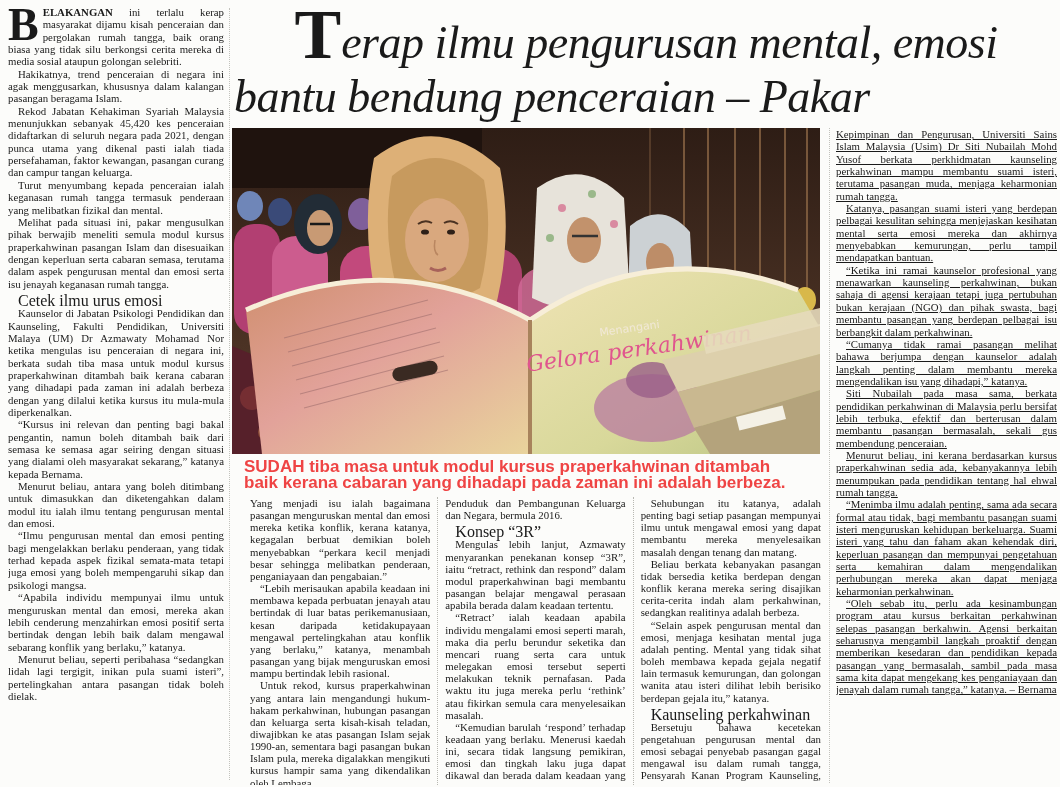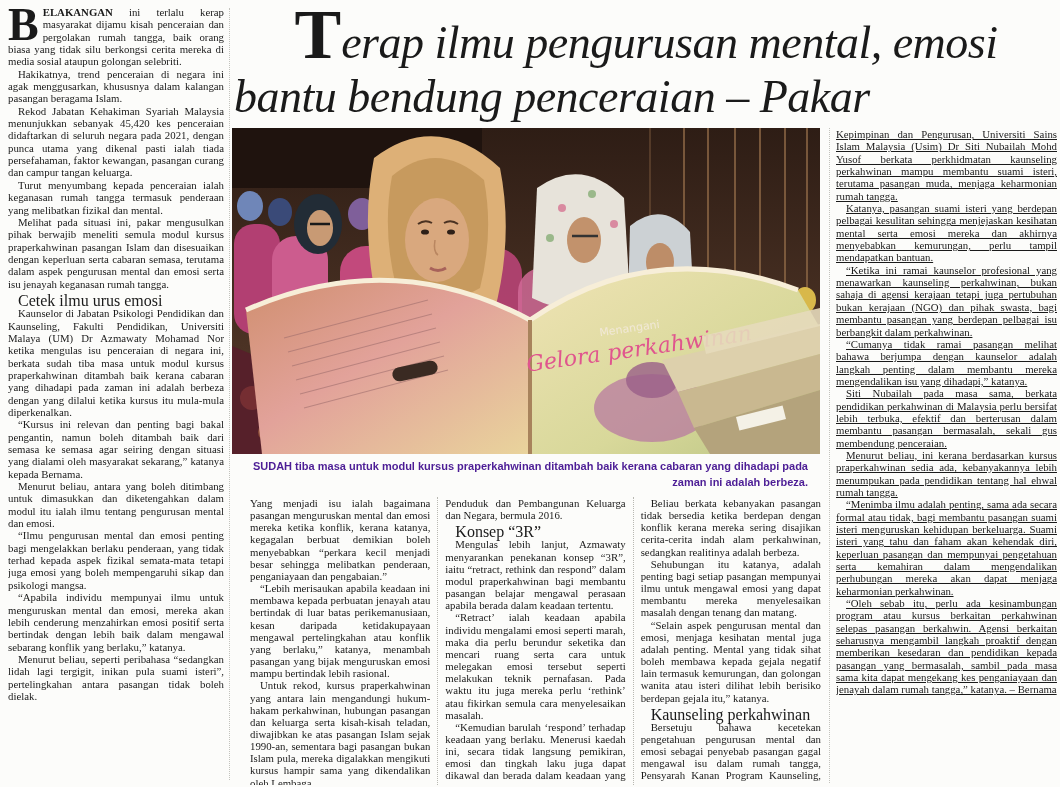--- a/index.html
+++ b/index.html
@@ -23,21 +23,21 @@
             font-family:"Liberation Serif",serif;}
   .hl-row1{display:flex;justify-content:center;align-items:flex-start;}
   .hl-drop{font-size:70px;font-weight:bold;font-style:normal;line-height:58px;margin-top:6px;}
   .hl-l1{font-style:italic;font-size:46px;line-height:56px;margin-top:15px;letter-spacing:-.5px;}
   .hl-l2{font-style:italic;font-size:46px;line-height:52px;letter-spacing:-.5px;}
   
   #photo{position:absolute;left:232px;top:128px;width:588px;height:326px;background:#3d2a20;}
   #photo svg{display:block;}
   #caption{position:absolute;left:244px;top:459px;width:564px;
            font-family:"Liberation Sans","DejaVu Sans",sans-serif;
-           font-weight:bold;font-size:11px;line-height:15.5px;text-align:right;color:#4c1d95;}
+           font-weight:bold;font-size:17px;line-height:15.5px;text-align:left;color:#ef4444;}
   
   .vrule{position:absolute;width:0;border-left:1px dotted #c2c2bc;}
   #vr1{left:229px;top:8px;height:772px;}
   #vr2{left:829px;top:128px;height:655px;}
 </style>
 </head>
 <body>
 
 <div id="page">
 
@@ -198,22 +198,22 @@
       <p class="p">Untuk rekod, kursus praperkahwinan yang antara lain mengandungi hukum-hakam perkahwinan, hubungan pasangan dan keluarga serta kisah-kisah teladan, diwajibkan ke atas pasangan Islam sejak 1990-an, sementara bagi pasangan bukan Islam pula, mereka digalakkan mengikuti kursus hampir sama yang dikendalikan oleh Lembaga</p>
     </div>
     <div class="lowercol">
       <p class="p flush">Penduduk dan Pembangunan Keluarga dan Negara, bermula 2016.</p>
       <p class="subhead">Konsep “3R”</p>
       <p class="p">Mengulas lebih lanjut, Azmawaty menyarankan penekanan konsep “3R”, iaitu “retract, rethink dan respond” dalam modul praperkahwinan bagi membantu pasangan belajar mengawal perasaan apabila berada dalam keadaan tertentu.</p>
       <p class="p">“Retract’ ialah keadaan apabila individu mengalami emosi seperti marah, maka dia perlu berundur seketika dan mencari ruang serta cara untuk melegakan emosi tersebut seperti melakukan teknik pernafasan. Pada waktu itu juga mereka perlu ‘rethink’ atau fikirkan semula cara menyelesaikan masalah.</p>
       <p class="p">“Kemudian barulah ‘respond’ terhadap keadaan yang berlaku. Menerusi kaedah ini, secara tidak langsung pemikiran, emosi dan tingkah laku juga dapat dikawal dan berada dalam keadaan yang baik,” jelasnya.</p>
     </div>
     <div class="lowercol">
+      <p class="p">Sehubungan itu katanya, adalah penting bagi setiap pasangan mempunyai ilmu untuk mengawal emosi yang dapat membantu mereka menyelesaikan masalah dengan tenang dan matang.</p>
       <p class="p">Beliau berkata kebanyakan pasangan tidak bersedia ketika berdepan dengan konflik kerana mereka sering disajikan cerita-cerita indah alam perkahwinan, sedangkan realitinya adalah berbeza.</p>
-      <p class="p">Sehubungan itu katanya, adalah penting bagi setiap pasangan mempunyai ilmu untuk mengawal emosi yang dapat membantu mereka menyelesaikan masalah dengan tenang dan matang.</p>
       <p class="p">“Selain aspek pengurusan mental dan emosi, menjaga kesihatan mental juga adalah penting. Mental yang tidak sihat boleh membawa kepada gejala negatif lain termasuk kemurungan, dan golongan wanita atau isteri dilihat lebih berisiko berdepan gejala itu,” katanya.</p>
       <p class="subhead">Kaunseling perkahwinan</p>
       <p class="p">Bersetuju bahawa kecetekan pengetahuan pengurusan mental dan emosi sebagai penyebab pasangan gagal mengawal isu dalam rumah tangga, Pensyarah Kanan Program Kaunseling, Fakulti</p>
     </div>
   </div>
 
   <div id="col5" class="textcol">
     <p class="p flush">Kepimpinan dan Pengurusan, Universiti Sains Islam Malaysia (Usim) Dr Siti Nubailah Mohd Yusof berkata perkhidmatan kaunseling perkahwinan mampu membantu suami isteri, terutama pasangan muda, menjaga keharmonian rumah tangga.</p>
     <p class="p">Katanya, pasangan suami isteri yang berdepan pelbagai kesulitan sehingga menjejaskan kesihatan mental serta emosi mereka dan akhirnya menyebabkan kemurungan, perlu tampil mendapatkan bantuan.</p>
     <p class="p">“Ketika ini ramai kaunselor profesional yang menawarkan kaunseling perkahwinan, bukan sahaja di agensi kerajaan tetapi juga pertubuhan bukan kerajaan (NGO) dan pihak swasta, bagi membantu pasangan yang berdepan pelbagai isu berbangkit dalam perkahwinan.</p>

